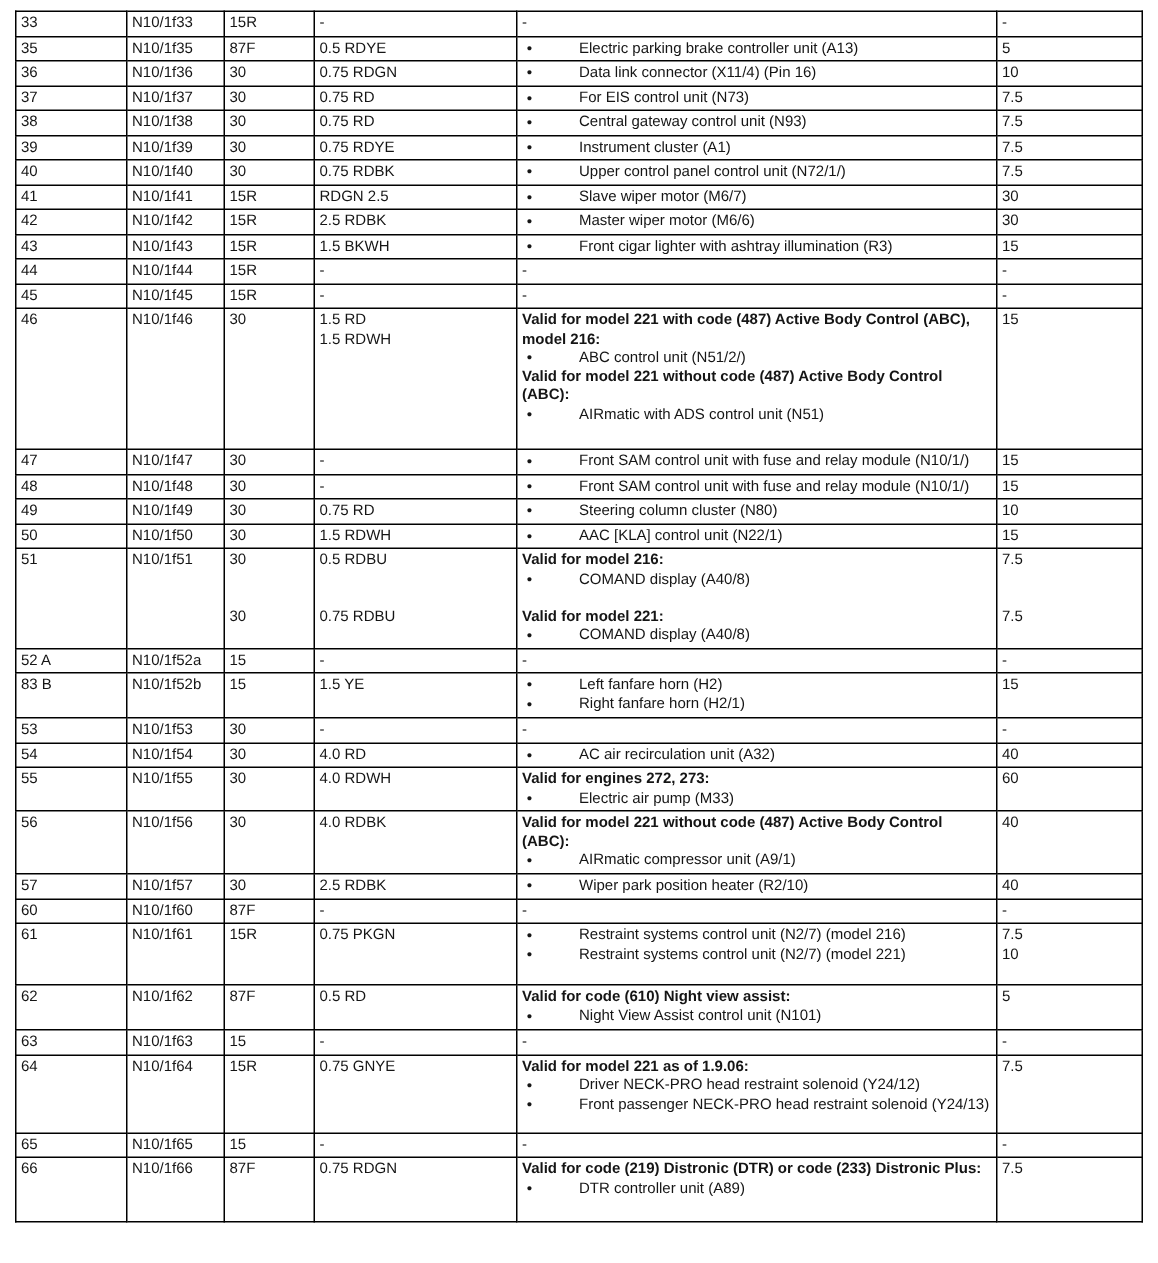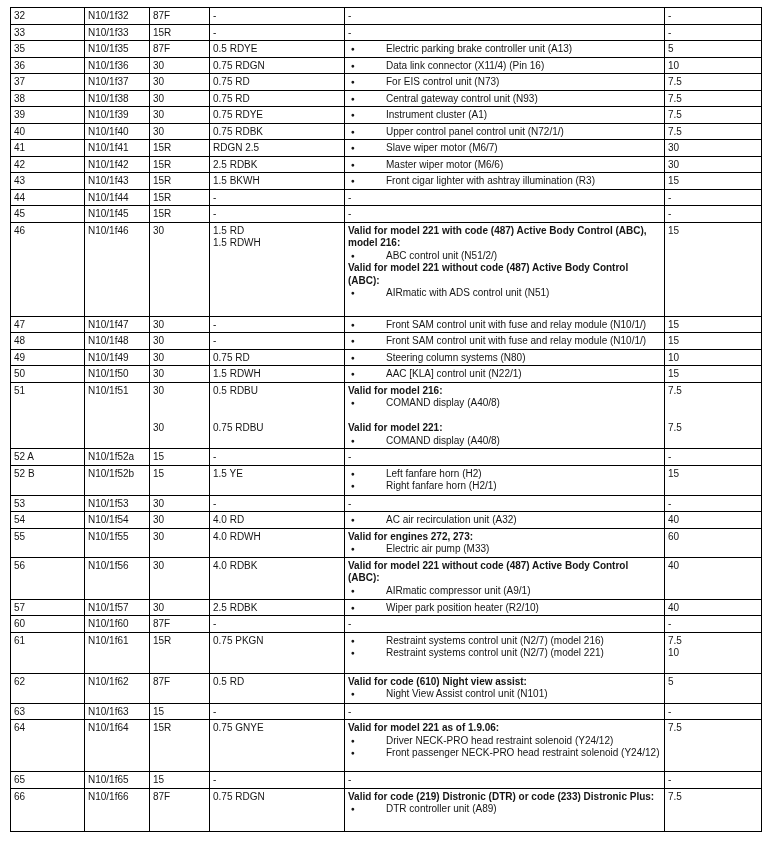--- a/index.html
+++ b/index.html
@@ -59,30 +59,20 @@
   <table class="fuse-table">
     <colgroup>
       <col style="width:74px">
       <col style="width:65px">
       <col style="width:60px">
       <col style="width:135px">
       <col style="width:320px">
       <col style="width:97px">
     </colgroup>
     <tbody>
-        <tr data-row="32">
-          <td class="c-no">32</td>
-          <td class="c-des">N10/1f32</td>
-          <td class="c-term">87F</td>
-          <td class="c-wire">-</td>
-          <td class="c-consumer">
-            <div class="plain-line">-</div>
-          </td>
-          <td class="c-amps">-</td>
-        </tr>
         <tr data-row="33">
           <td class="c-no">33</td>
           <td class="c-des">N10/1f33</td>
           <td class="c-term">15R</td>
           <td class="c-wire">-</td>
           <td class="c-consumer">
             <div class="plain-line">-</div>
           </td>
           <td class="c-amps">-</td>
         </tr>
@@ -270,21 +260,21 @@
           <td class="c-amps">15</td>
         </tr>
         <tr data-row="49">
           <td class="c-no">49</td>
           <td class="c-des">N10/1f49</td>
           <td class="c-term">30</td>
           <td class="c-wire">0.75 RD</td>
           <td class="c-consumer">
             <div class="bullet-line">
               <span class="dot">●</span>
-              <span class="bullet-text">Steering column systems (N80)</span>
+              <span class="bullet-text">Steering column cluster (N80)</span>
             </div>
           </td>
           <td class="c-amps">10</td>
         </tr>
         <tr data-row="50">
           <td class="c-no">50</td>
           <td class="c-des">N10/1f50</td>
           <td class="c-term">30</td>
           <td class="c-wire">1.5 RDWH</td>
           <td class="c-consumer">
@@ -328,21 +318,21 @@
           <td class="c-no">52 A</td>
           <td class="c-des">N10/1f52a</td>
           <td class="c-term">15</td>
           <td class="c-wire">-</td>
           <td class="c-consumer">
             <div class="plain-line">-</div>
           </td>
           <td class="c-amps">-</td>
         </tr>
         <tr data-row="52 B">
-          <td class="c-no">52 B</td>
+          <td class="c-no">83 B</td>
           <td class="c-des">N10/1f52b</td>
           <td class="c-term">15</td>
           <td class="c-wire">1.5 YE</td>
           <td class="c-consumer">
             <div class="bullet-line">
               <span class="dot">●</span>
               <span class="bullet-text">Left fanfare horn (H2)</span>
             </div>
             <div class="bullet-line">
               <span class="dot">●</span>
@@ -473,21 +463,21 @@
           <td class="c-term">15R</td>
           <td class="c-wire">0.75 GNYE</td>
           <td class="c-consumer">
             <div class="bold-line">Valid for model 221 as of 1.9.06:</div>
             <div class="bullet-line">
               <span class="dot">●</span>
               <span class="bullet-text">Driver NECK-PRO head restraint solenoid (Y24/12)</span>
             </div>
             <div class="bullet-line">
               <span class="dot">●</span>
-              <span class="bullet-text">Front passenger NECK-PRO head restraint solenoid (Y24/12)</span>
+              <span class="bullet-text">Front passenger NECK-PRO head restraint solenoid (Y24/13)</span>
             </div>
           </td>
           <td class="c-amps">7.5</td>
         </tr>
         <tr data-row="65">
           <td class="c-no">65</td>
           <td class="c-des">N10/1f65</td>
           <td class="c-term">15</td>
           <td class="c-wire">-</td>
           <td class="c-consumer">

